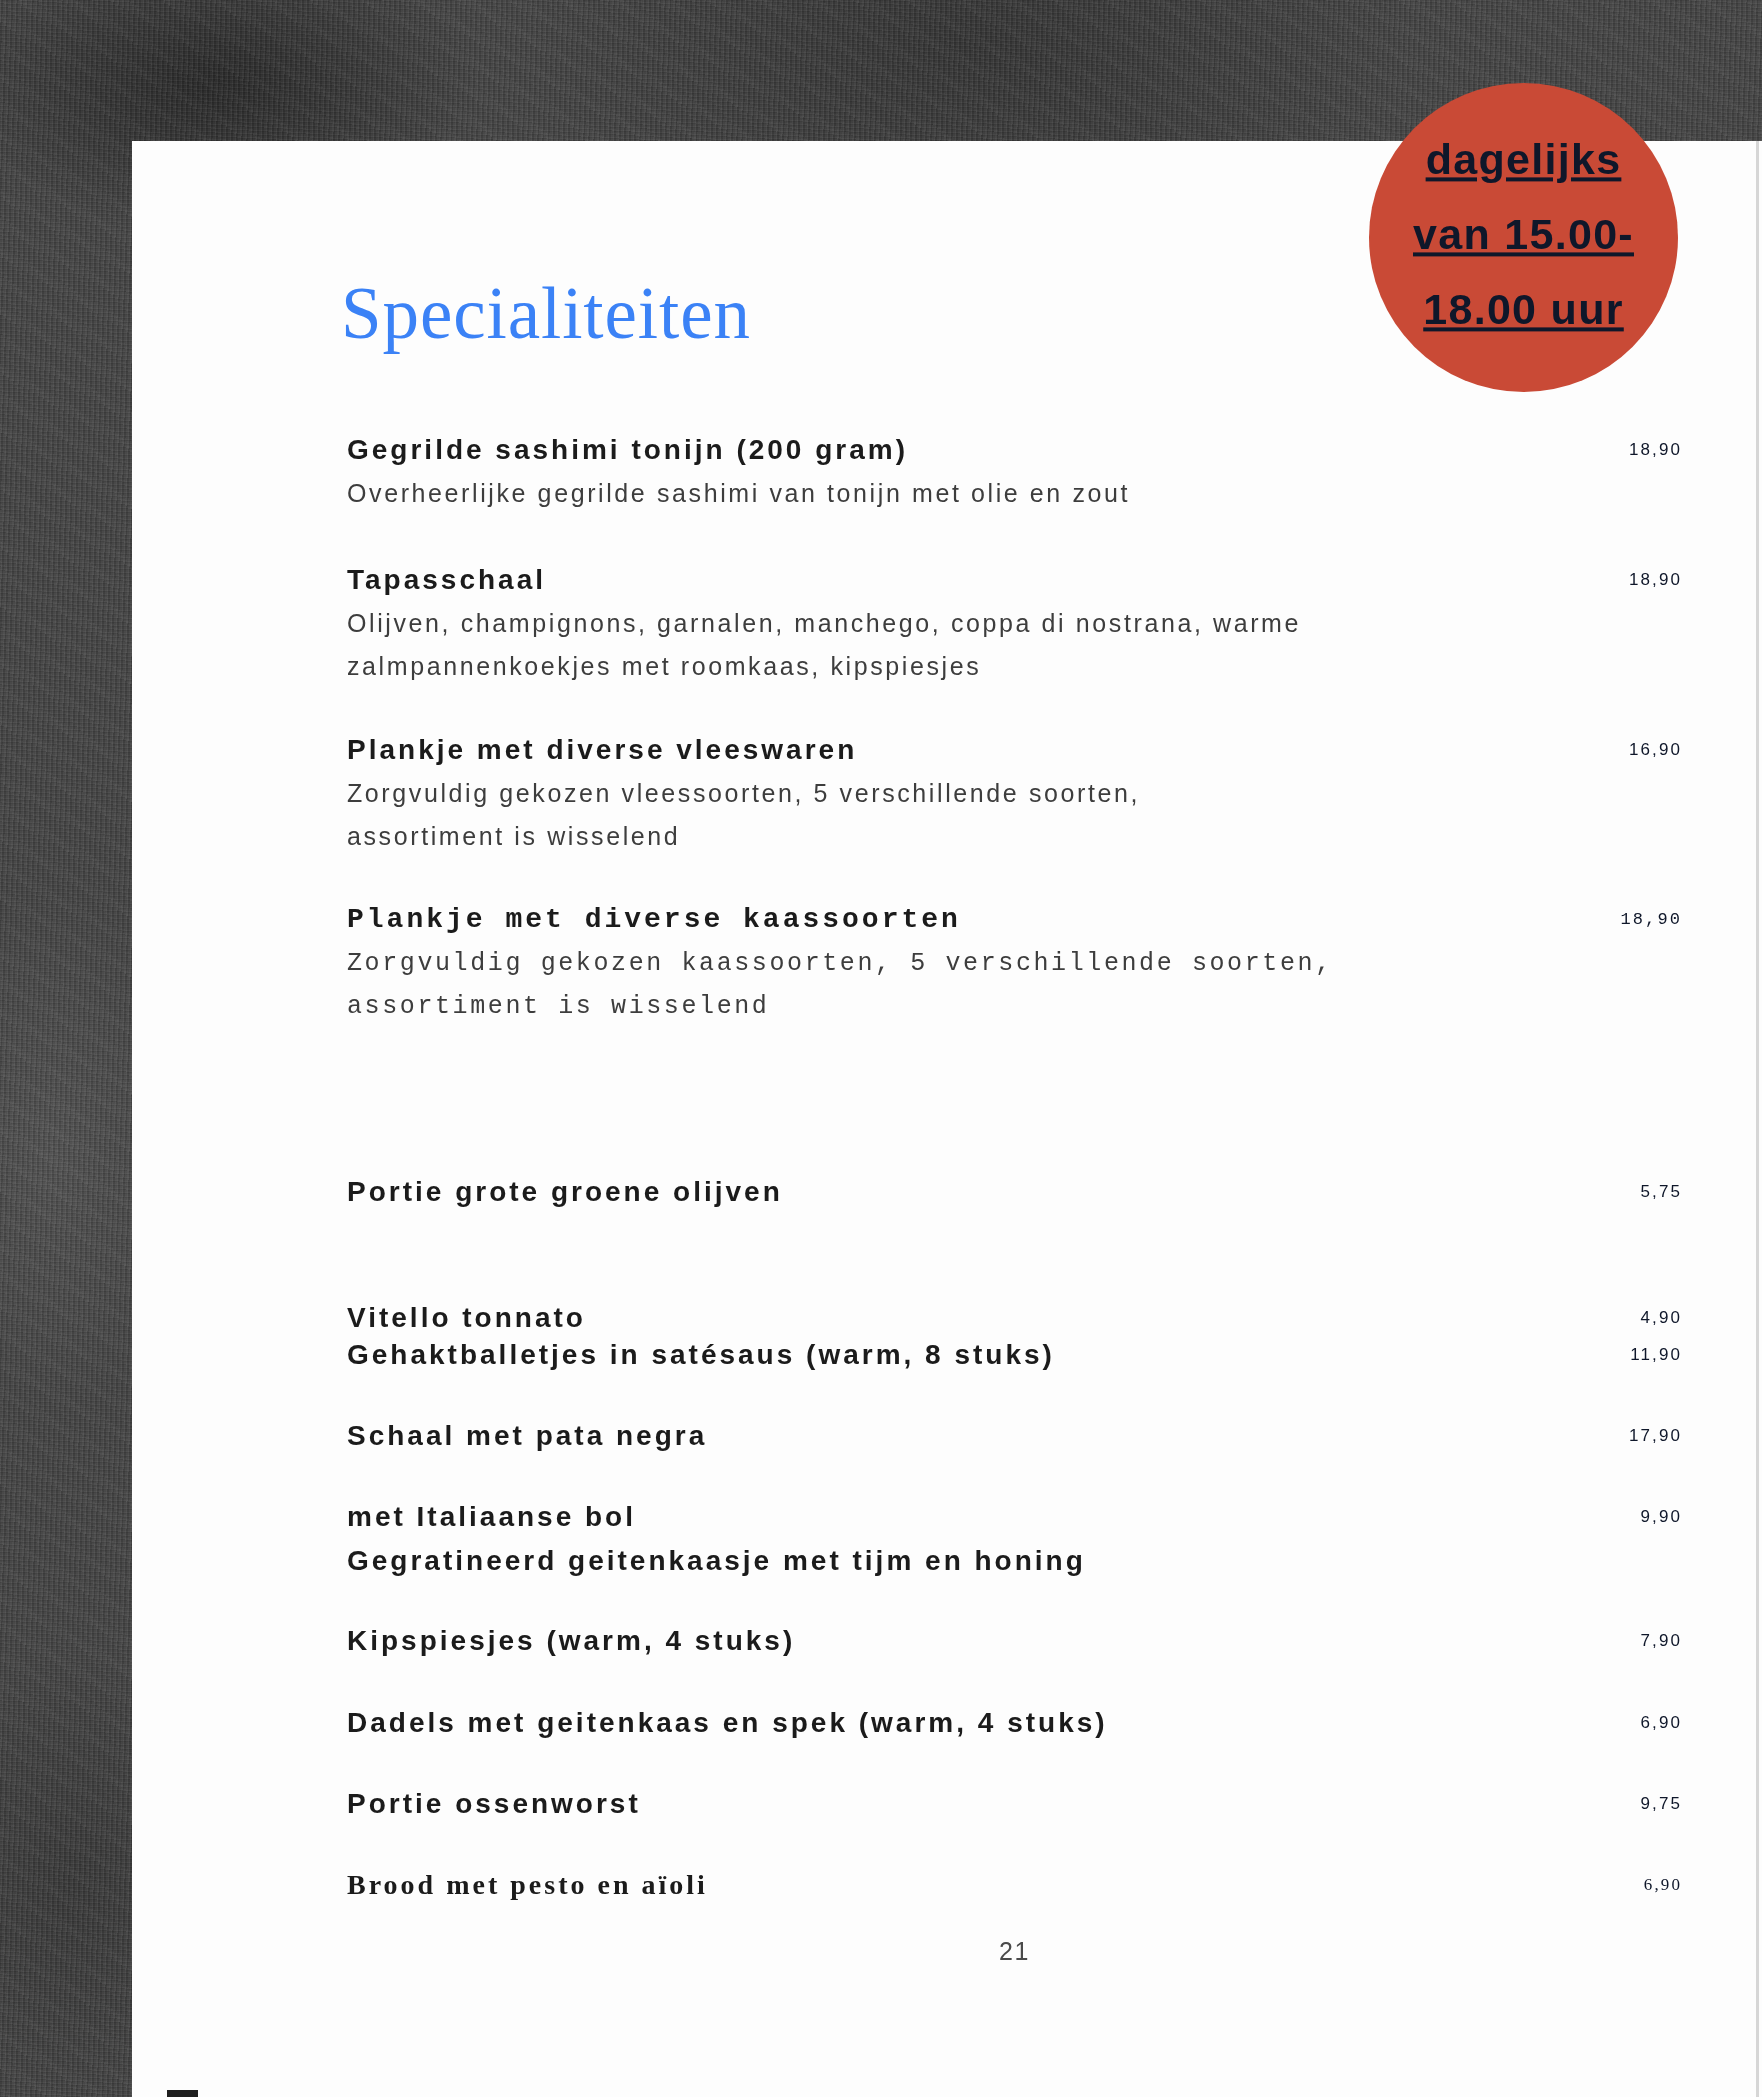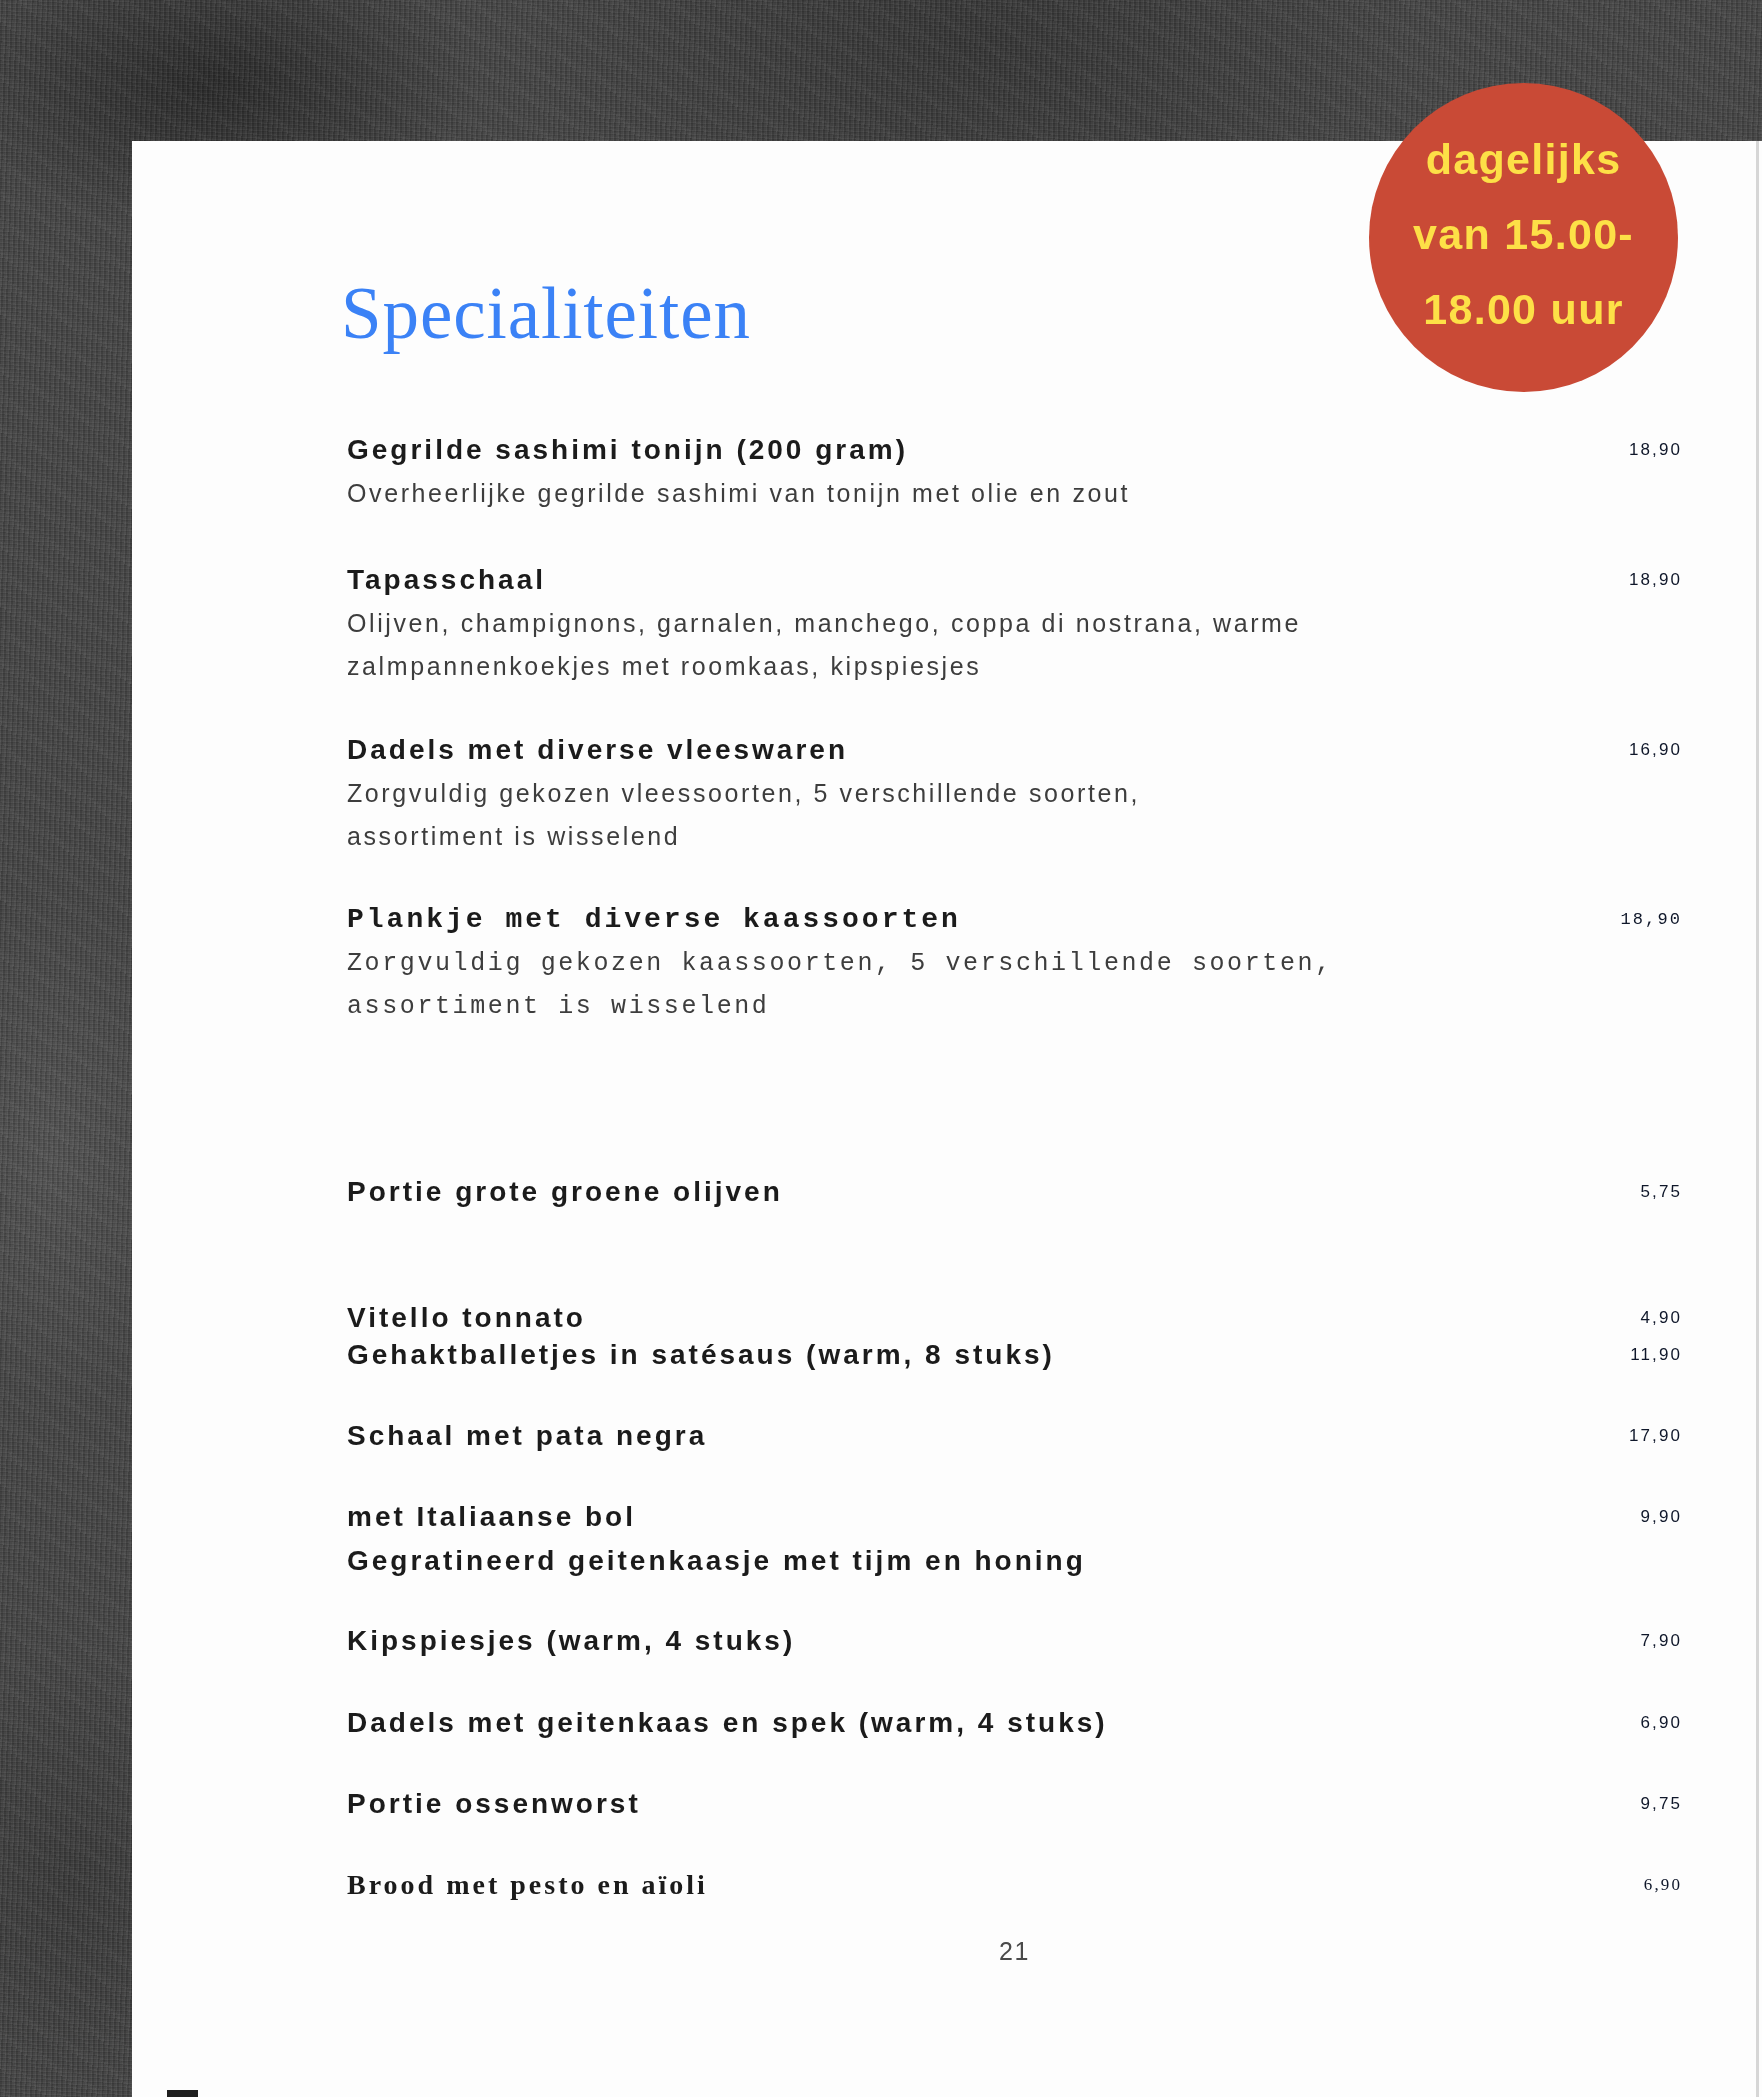--- a/index.html
+++ b/index.html
@@ -77,21 +77,21 @@
 </head>
 <body>
 
 <div id="root">
   <div id="texture"></div>
   <div id="card"></div>
   <div id="edge-line"></div>
   <div id="corner-mark"></div>
 
   <div id="badge" style="background: rgb(201, 74, 54);">
-    <div class="badge-text" style="color: #fde047;">dagelijks
+    <div class="badge-text" style="color: #0f172a; text-decoration: underline;">dagelijks
 van 15.00-
 18.00 uur</div>
   </div>
 
   <div id="page-title">Specialiteiten</div>
 
   <div id="specials-list"></div>
   <div id="items-list"></div>
 
   <div id="page-number">21</div>
@@ -100,21 +100,21 @@
       <div class="price">18,90</div>
       <div class="desc-line">Overheerlijke gegrilde sashimi van tonijn met olie en zout</div>
     </div>
     <div class="row" style="top: 558px;">
       <div class="item-name">Tapasschaal</div>
       <div class="price">18,90</div>
       <div class="desc-line">Olijven, champignons, garnalen, manchego, coppa di nostrana, warme</div>
       <div class="desc-line">zalmpannenkoekjes met roomkaas, kipspiesjes</div>
     </div>
     <div class="row" style="top: 728px;">
-      <div class="item-name">Dadels met diverse vleeswaren</div>
+      <div class="item-name">Plankje met diverse vleeswaren</div>
       <div class="price">16,90</div>
       <div class="desc-line">Zorgvuldig gekozen vleessoorten, 5 verschillende soorten,</div>
       <div class="desc-line">assortiment is wisselend</div>
     </div>
     <div class="row" style="top: 898px; font-family: Liberation Mono, monospace;">
       <div class="item-name">Plankje met diverse kaassoorten</div>
       <div class="price">18,90</div>
       <div class="desc-line">Zorgvuldig gekozen kaassoorten, 5 verschillende soorten,</div>
       <div class="desc-line">assortiment is wisselend</div>
     </div>

